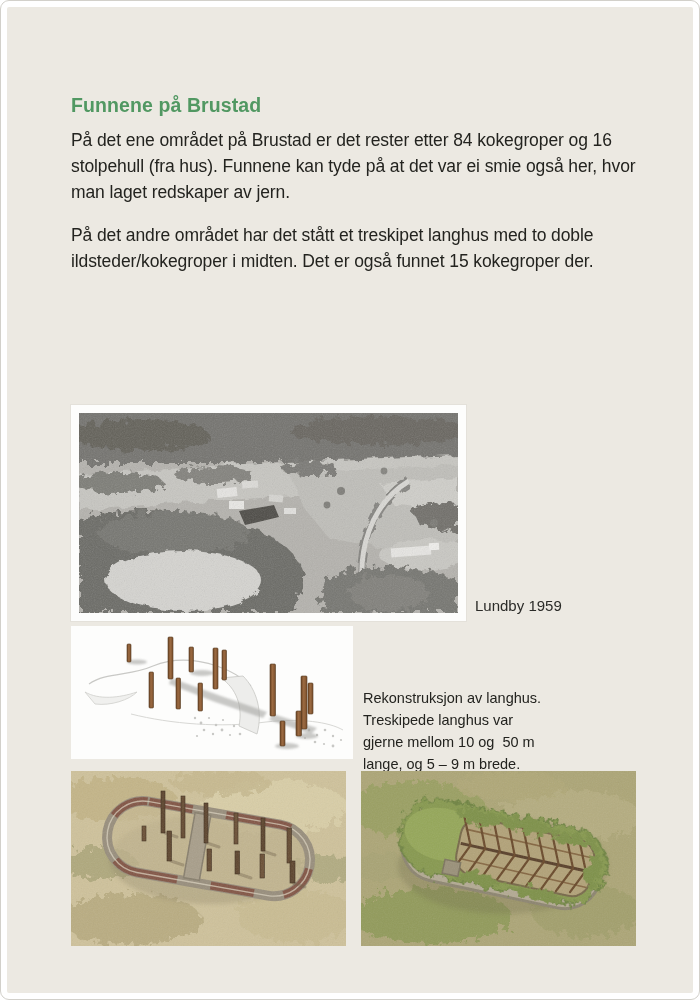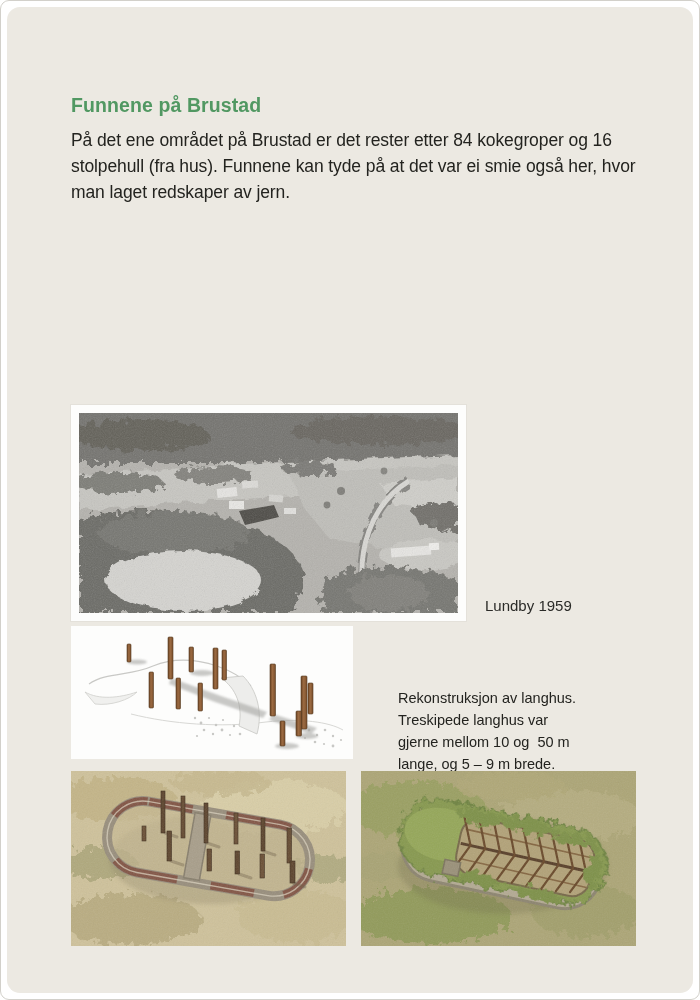--- a/index.html
+++ b/index.html
@@ -1,44 +1,45 @@
 <!DOCTYPE html>
 <html><head>
 <meta charset="utf-8">
 <style>
   * { margin:0; padding:0; box-sizing:border-box; }
   html,body { width:700px; height:1000px; background:#ffffff; font-family:"Liberation Sans", sans-serif; }
   .canvas { position:relative; width:700px; height:1000px; background:#ffffff; border:1px solid #d2d0ca; border-radius:9px; overflow:hidden; }
-  .sheet { position:absolute; inset:6px; background:#ece9e2; border-radius:13px; }
+  .sheet { position:absolute; inset:6px; background:#ece9e2; border-radius:2px; }
 
   .content { position:absolute; left:64px; top:86px; width:574px; }
   h1.title { font-size:19.5px; line-height:24px; font-weight:700; color:#519862; margin-bottom:10px; letter-spacing:0.1px; }
   .content p { font-size:17.5px; line-height:26px; color:#23231f; margin-bottom:17px; letter-spacing:-0.1px; }
 
   figure { position:absolute; overflow:hidden; }
   figure svg { display:block; width:100%; height:100%; }
 
   .fig-aerial { left:64px; top:398px; width:395px; height:216px; background:#fdfdfc; padding:8px; box-shadow:0 0 0 1px rgba(0,0,0,0.03); }
-  .cap-lundby { position:absolute; left:478px; top:590px; font-size:15px; color:#2b2b28; }
+  .cap-lundby { position:absolute; left:468px; top:590px; font-size:15px; color:#2b2b28; }
 
   .fig-illustration { left:64px; top:619px; width:282px; height:133px; background:#fcfcfb; }
-  .cap-recon { position:absolute; left:356px; top:680px; width:230px; font-size:14.5px; line-height:22px; color:#23231f; white-space:pre-wrap;margin-left:35px; }
+  .cap-recon { position:absolute; left:356px; top:680px; width:230px; font-size:14.5px; line-height:22px; color:#23231f; white-space:pre-wrap; }
 
   .fig-foundation { left:64px; top:764px; width:275px; height:175px; }
   .fig-turf { left:354px; top:764px; width:275px; height:175px; }
 </style>
 </head>
 <body>
 
 <div class="canvas">
   <div class="sheet">
 
     <div class="content">
       <h1 class="title">Funnene på Brustad</h1>
       <p>På det ene området på Brustad er det rester etter 84 kokegroper og 16 stolpehull (fra hus). Funnene kan tyde på at det var ei smie også her, hvor man laget redskaper av jern.</p>
+      <p>På det andre området har det stått et treskipet langhus med to doble ildsteder/kokegroper i midten. Det er også funnet 15 kokegroper der.</p>
     </div>
 
     <figure class="fig-aerial">
       <svg viewBox="0 0 379 200" preserveAspectRatio="none">
         <defs>
           <filter id="a-grain" x="0" y="0" width="100%" height="100%">
             <feTurbulence type="fractalNoise" baseFrequency="0.9" numOctaves="2"></feTurbulence>
             <feColorMatrix type="saturate" values="0"></feColorMatrix>
           </filter>
           <filter id="a-blob" x="-25%" y="-25%" width="150%" height="150%">

